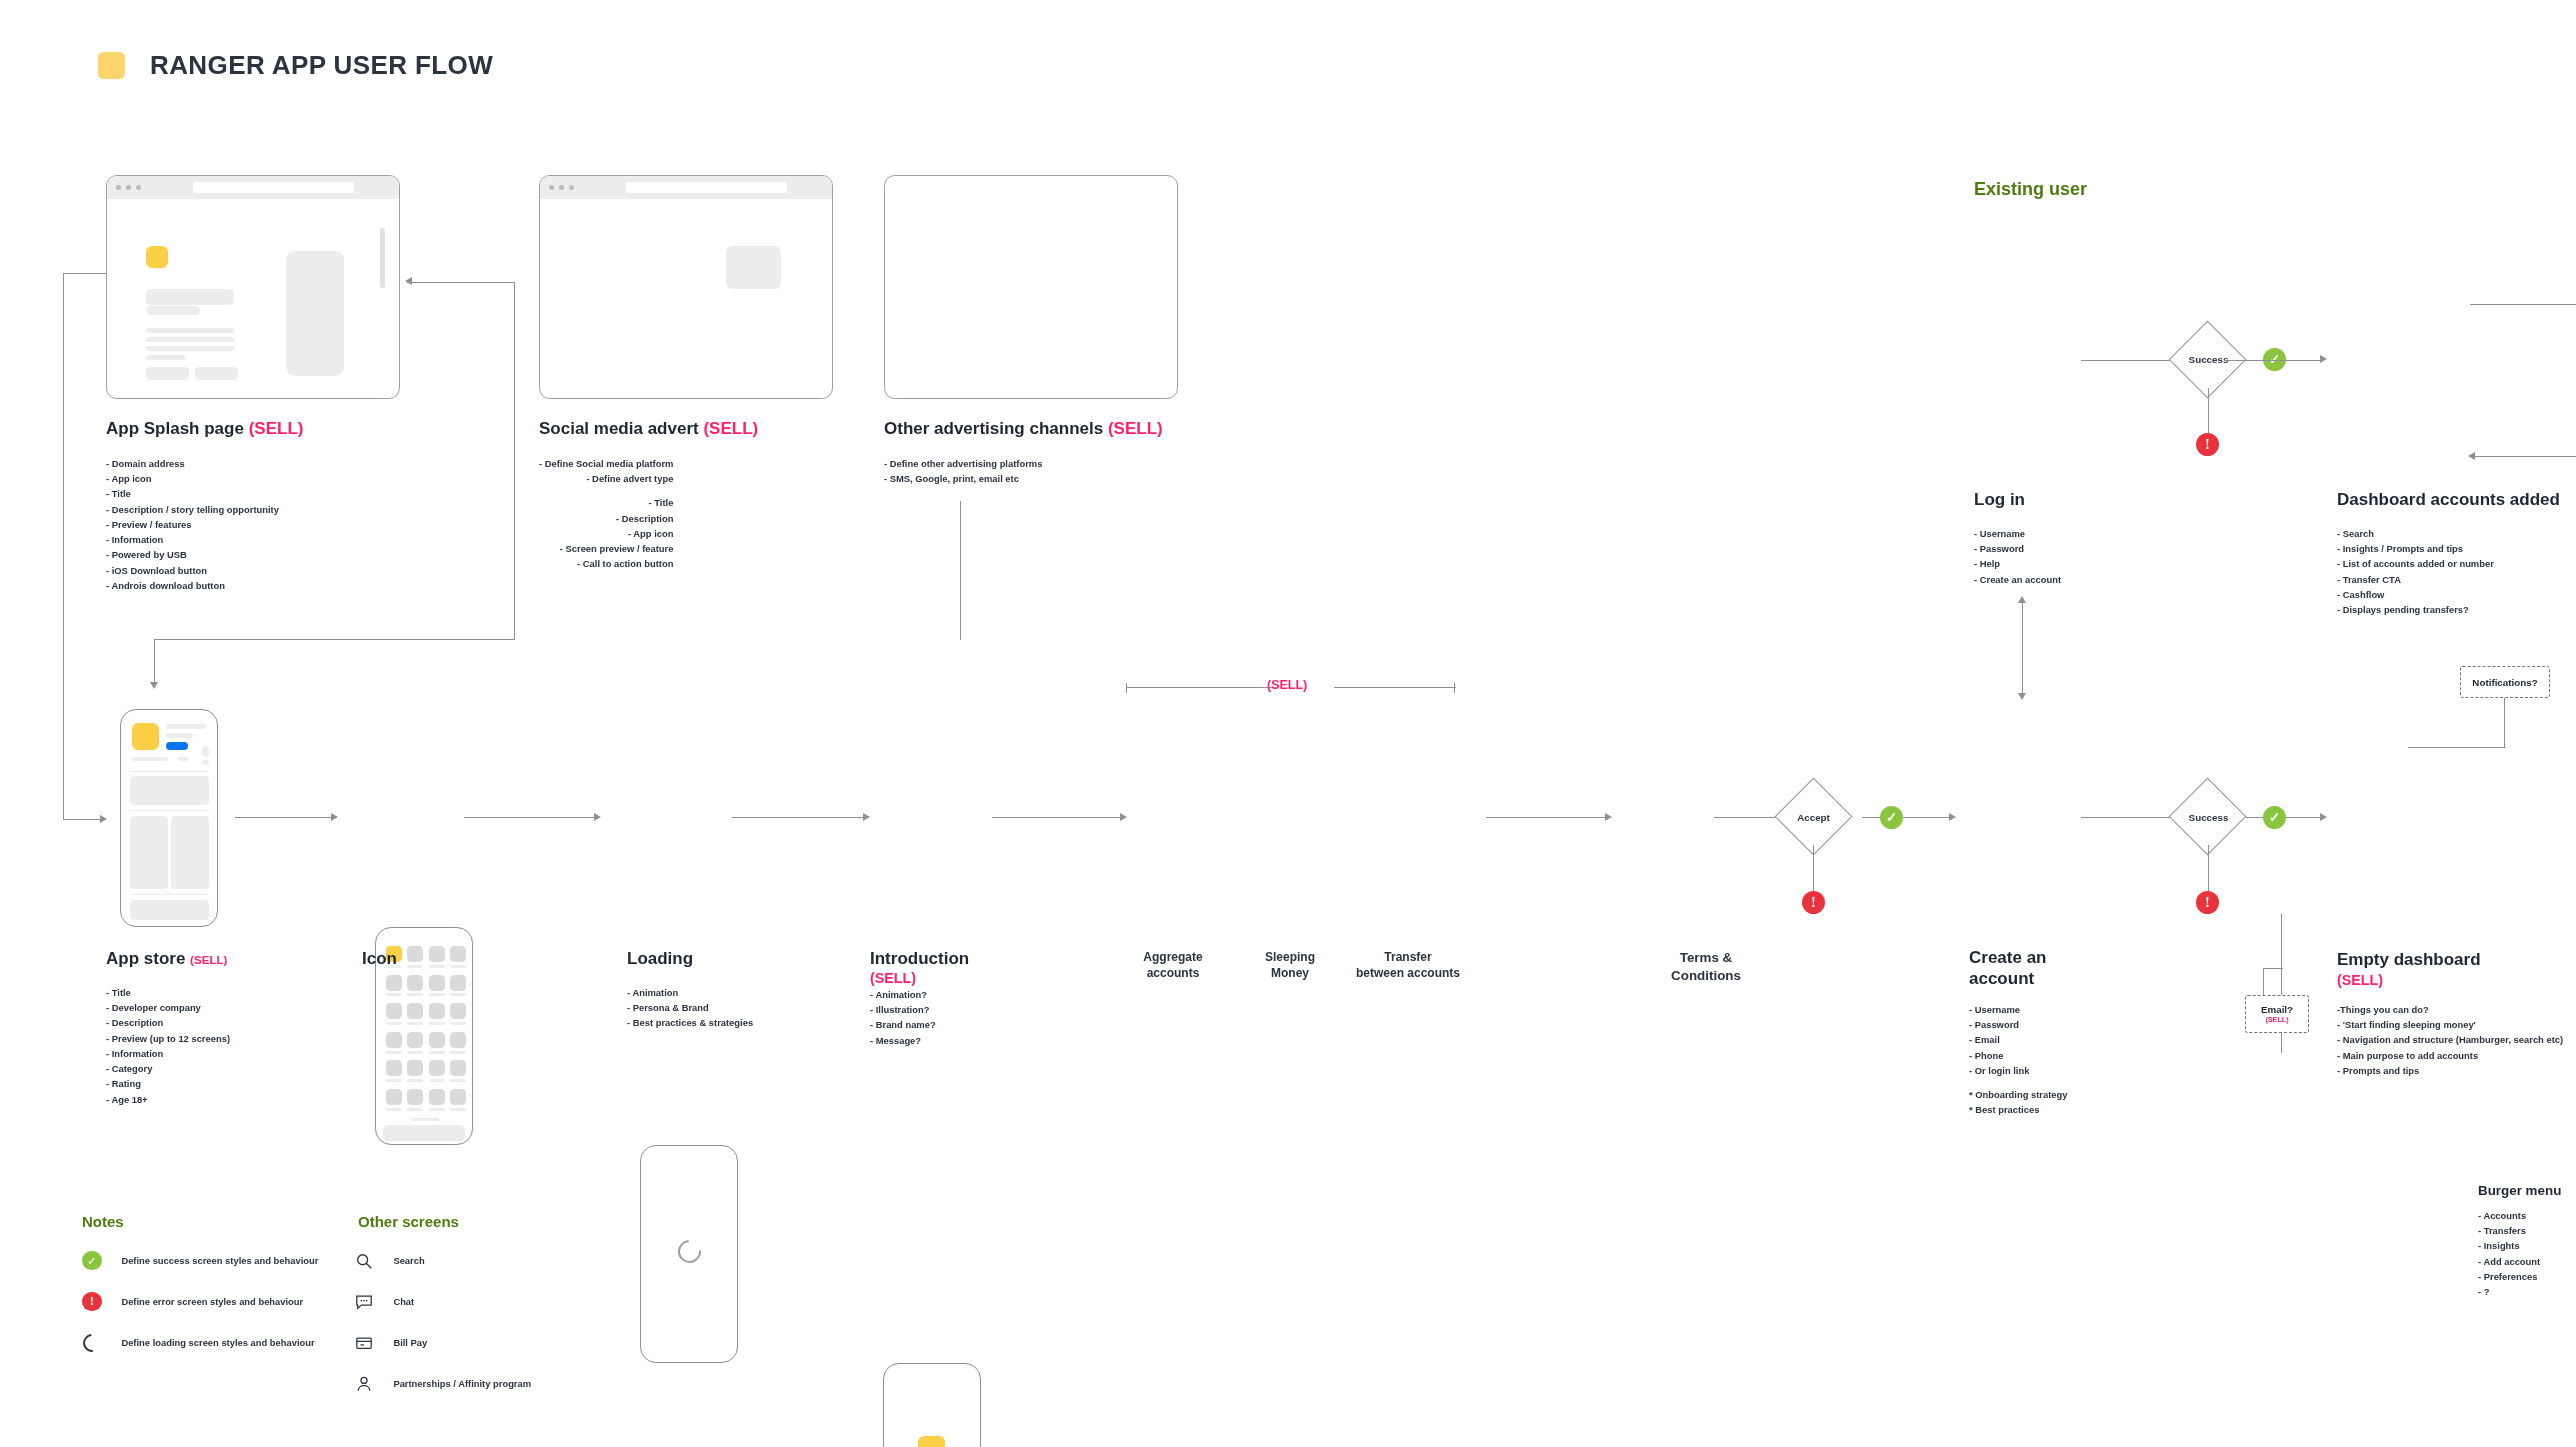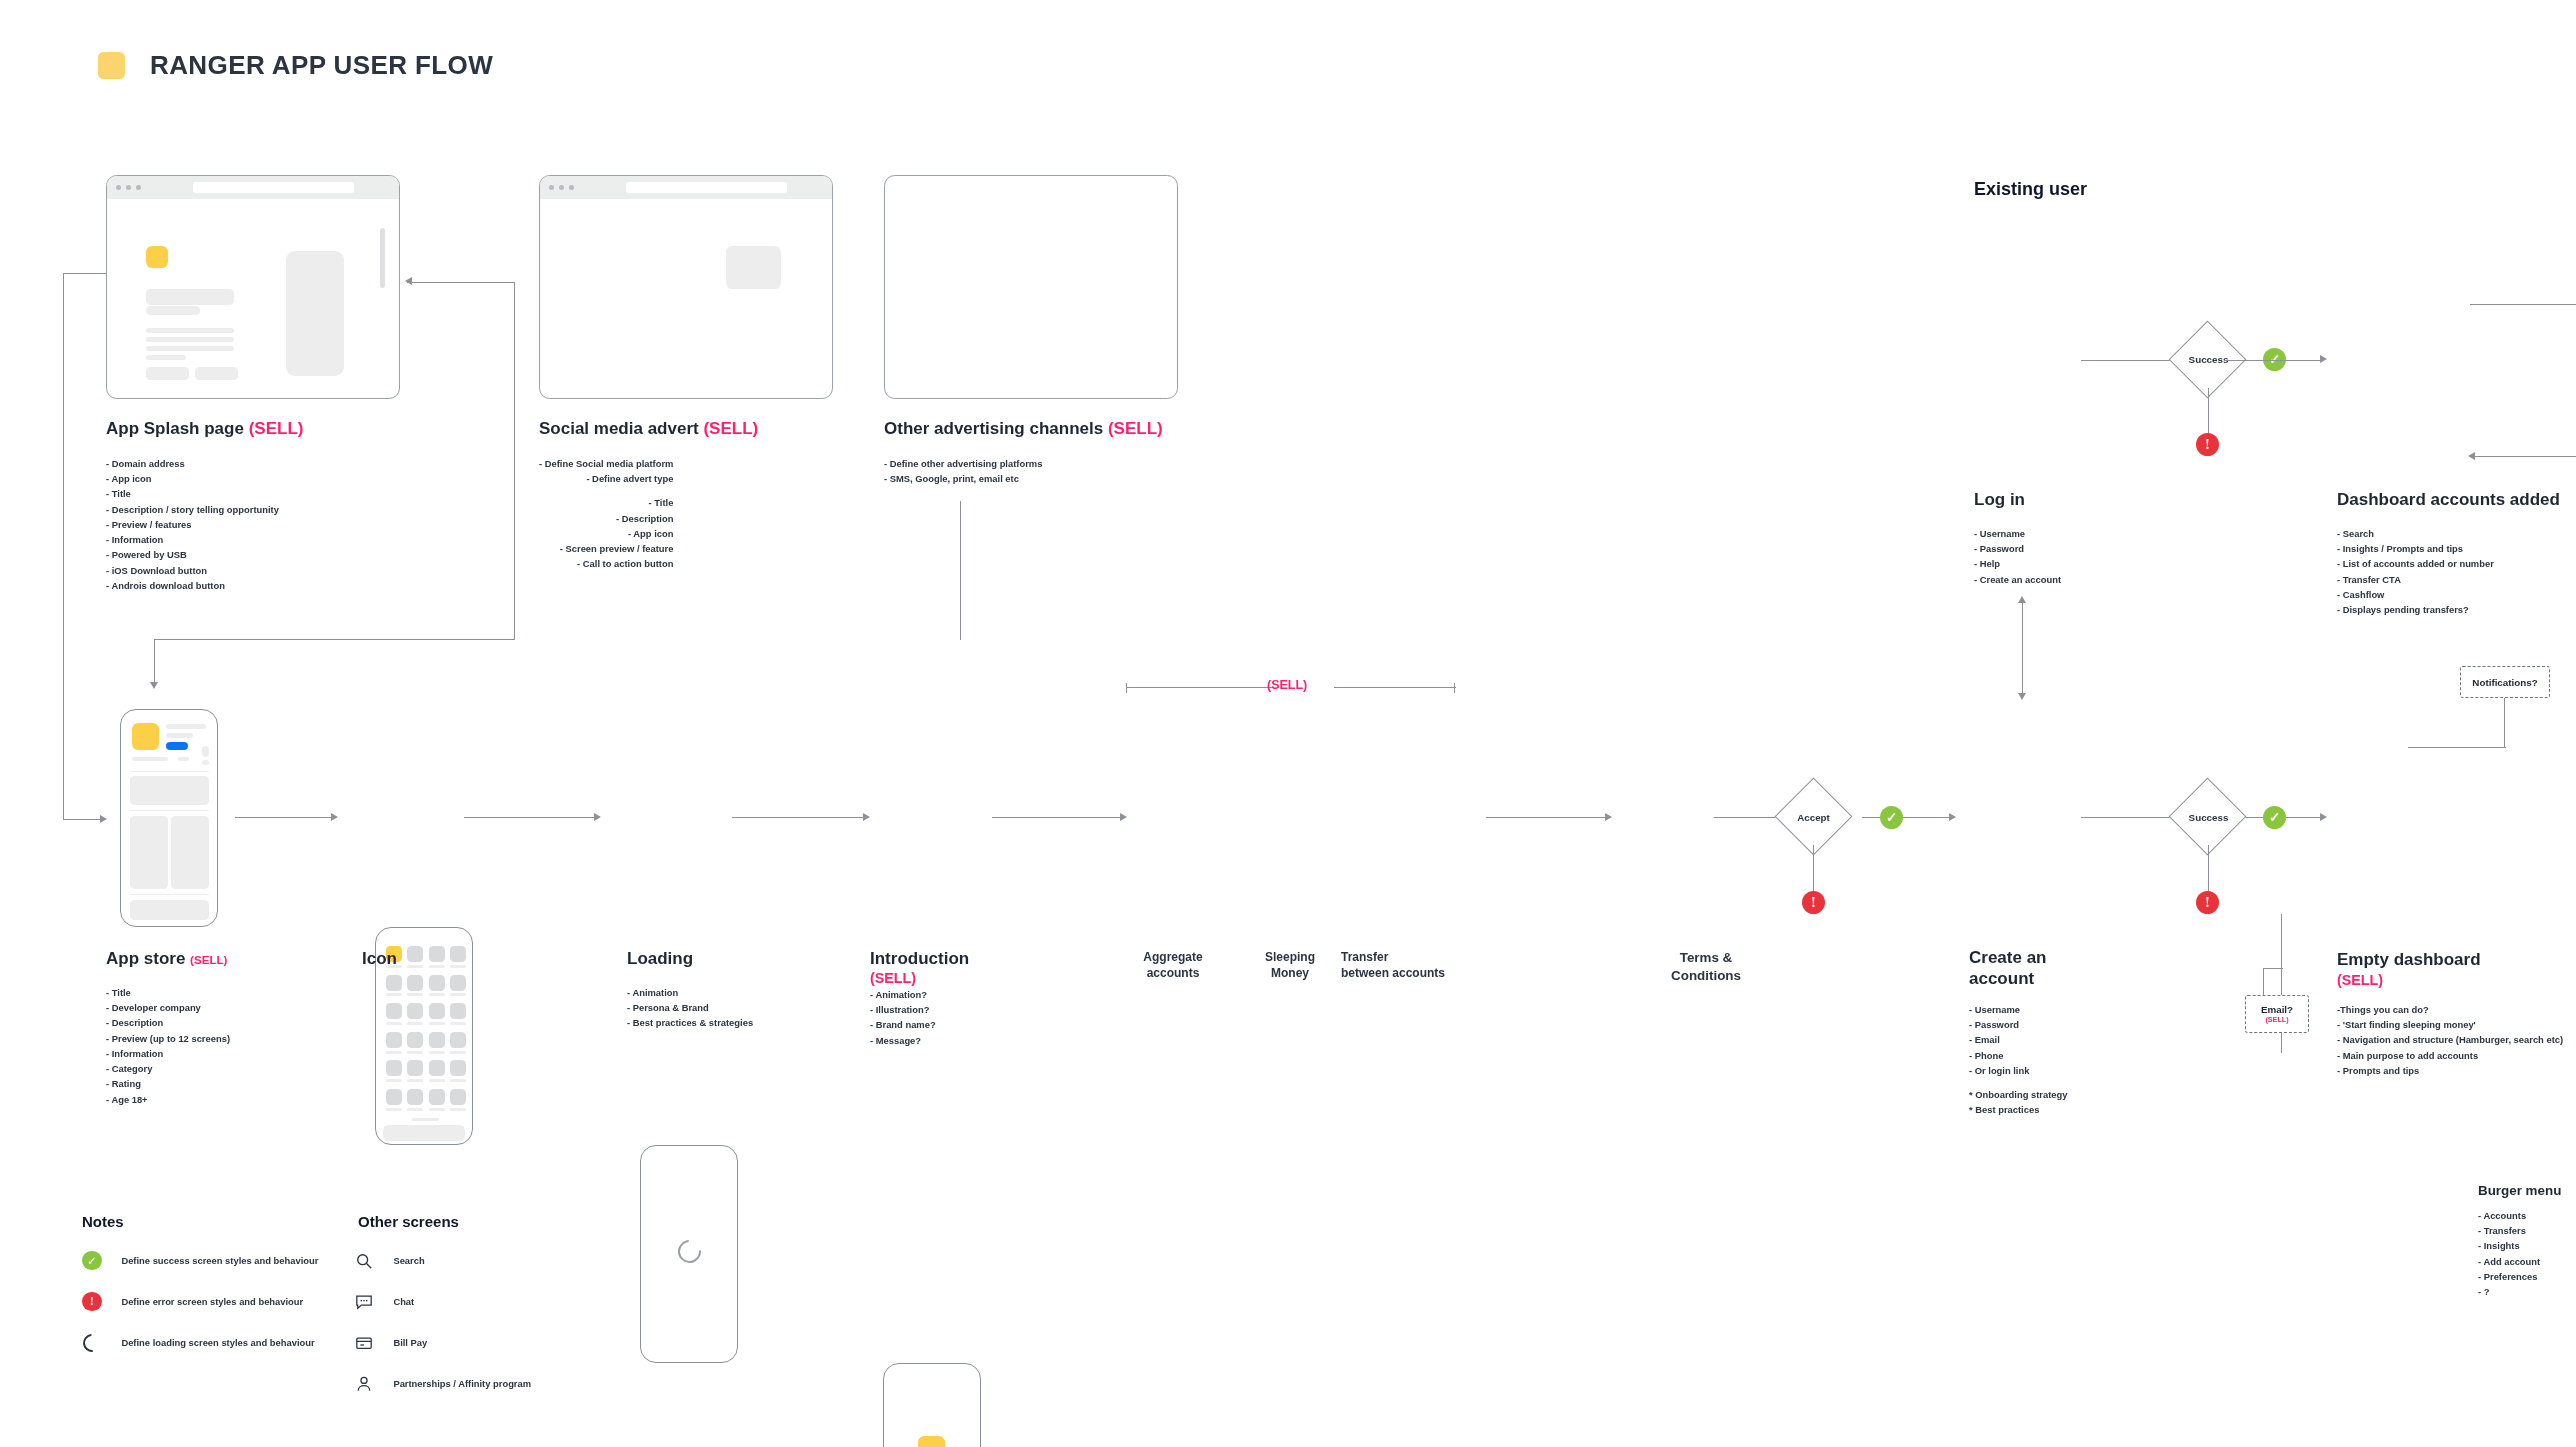--- a/index.html
+++ b/index.html
@@ -19,21 +19,21 @@
   #header { left:98px; top:50px; display:flex; align-items:center; gap:25px; }
   #header .sq { width:27px; height:27px; border-radius:5.4px; background:#fbd46d; }
   #header .title { font-size:26px; font-weight:700; letter-spacing:0.4px; color:#2b3440; }
 
   
   .card-title { font-size:17px; font-weight:700; color:#1f2733; line-height:1.22; }
   .sell { color:#ff1f6b; font-weight:700; }
   .bullets { font-size:9.4px; line-height:1.62; color:#2b3440; font-weight:600; }
   .bullets div { white-space:nowrap; }
   .bullets .gap { height:9px; }
-  .section-h { font-size:18px; font-weight:700; color:#0f172a; }
+  .section-h { font-size:18px; font-weight:700; color:#4d7c0f; }
 
   
   .browser {
     border:1.8px solid #9aa0a6; border-radius:10.7px; background:#fff; overflow:hidden;
   }
   .browser .bar { height:23px; background:#eceded; display:flex; align-items:center; padding:0 9px; gap:4.5px; }
   .browser .dot { width:5.4px; height:5.4px; border-radius:50%; background:#b8bcbf; }
   .browser .urlbar { flex:1; height:11.6px; background:#fff; border-radius:2.7px; margin-left:47px; margin-right:36px; }
   .browser .body { position:relative; height:calc(100% - 23px); }
   .ph { background:#ededee; border-radius:4.5px; position:absolute; }
@@ -336,21 +336,21 @@
   <div class="abs" style="left:1124px; top:949px; width:98px; text-align:center; font-size:12px; font-weight:700; line-height:1.35;">
     <div>Aggregate</div>
     <div>accounts</div>
   </div>
 
   <div class="abs" style="left:1241px; top:949px; width:98px; text-align:center; font-size:12px; font-weight:700; line-height:1.35;">
     <div>Sleeping</div>
     <div>Money</div>
   </div>
 
-  <div class="abs" style="left:1341px; top:949px; width:134px; font-size:12px; font-weight:700; line-height:1.35;">
+  <div class="abs" style="left:1341px; top:949px; width:134px; text-align:center; font-size:12px; font-weight:700; line-height:1.35;">
     <div>Transfer</div>
     <div>between accounts</div>
   </div>
 
   <div class="abs" style="left:1639px; top:949px; width:134px; text-align:center; font-size:13.4px; font-weight:700; line-height:1.35;">
     <div>Terms &amp;</div>
     <div>Conditions</div>
   </div>
 
   <div class="diamond abs" style="left:1786px; top:789px;"></div>

